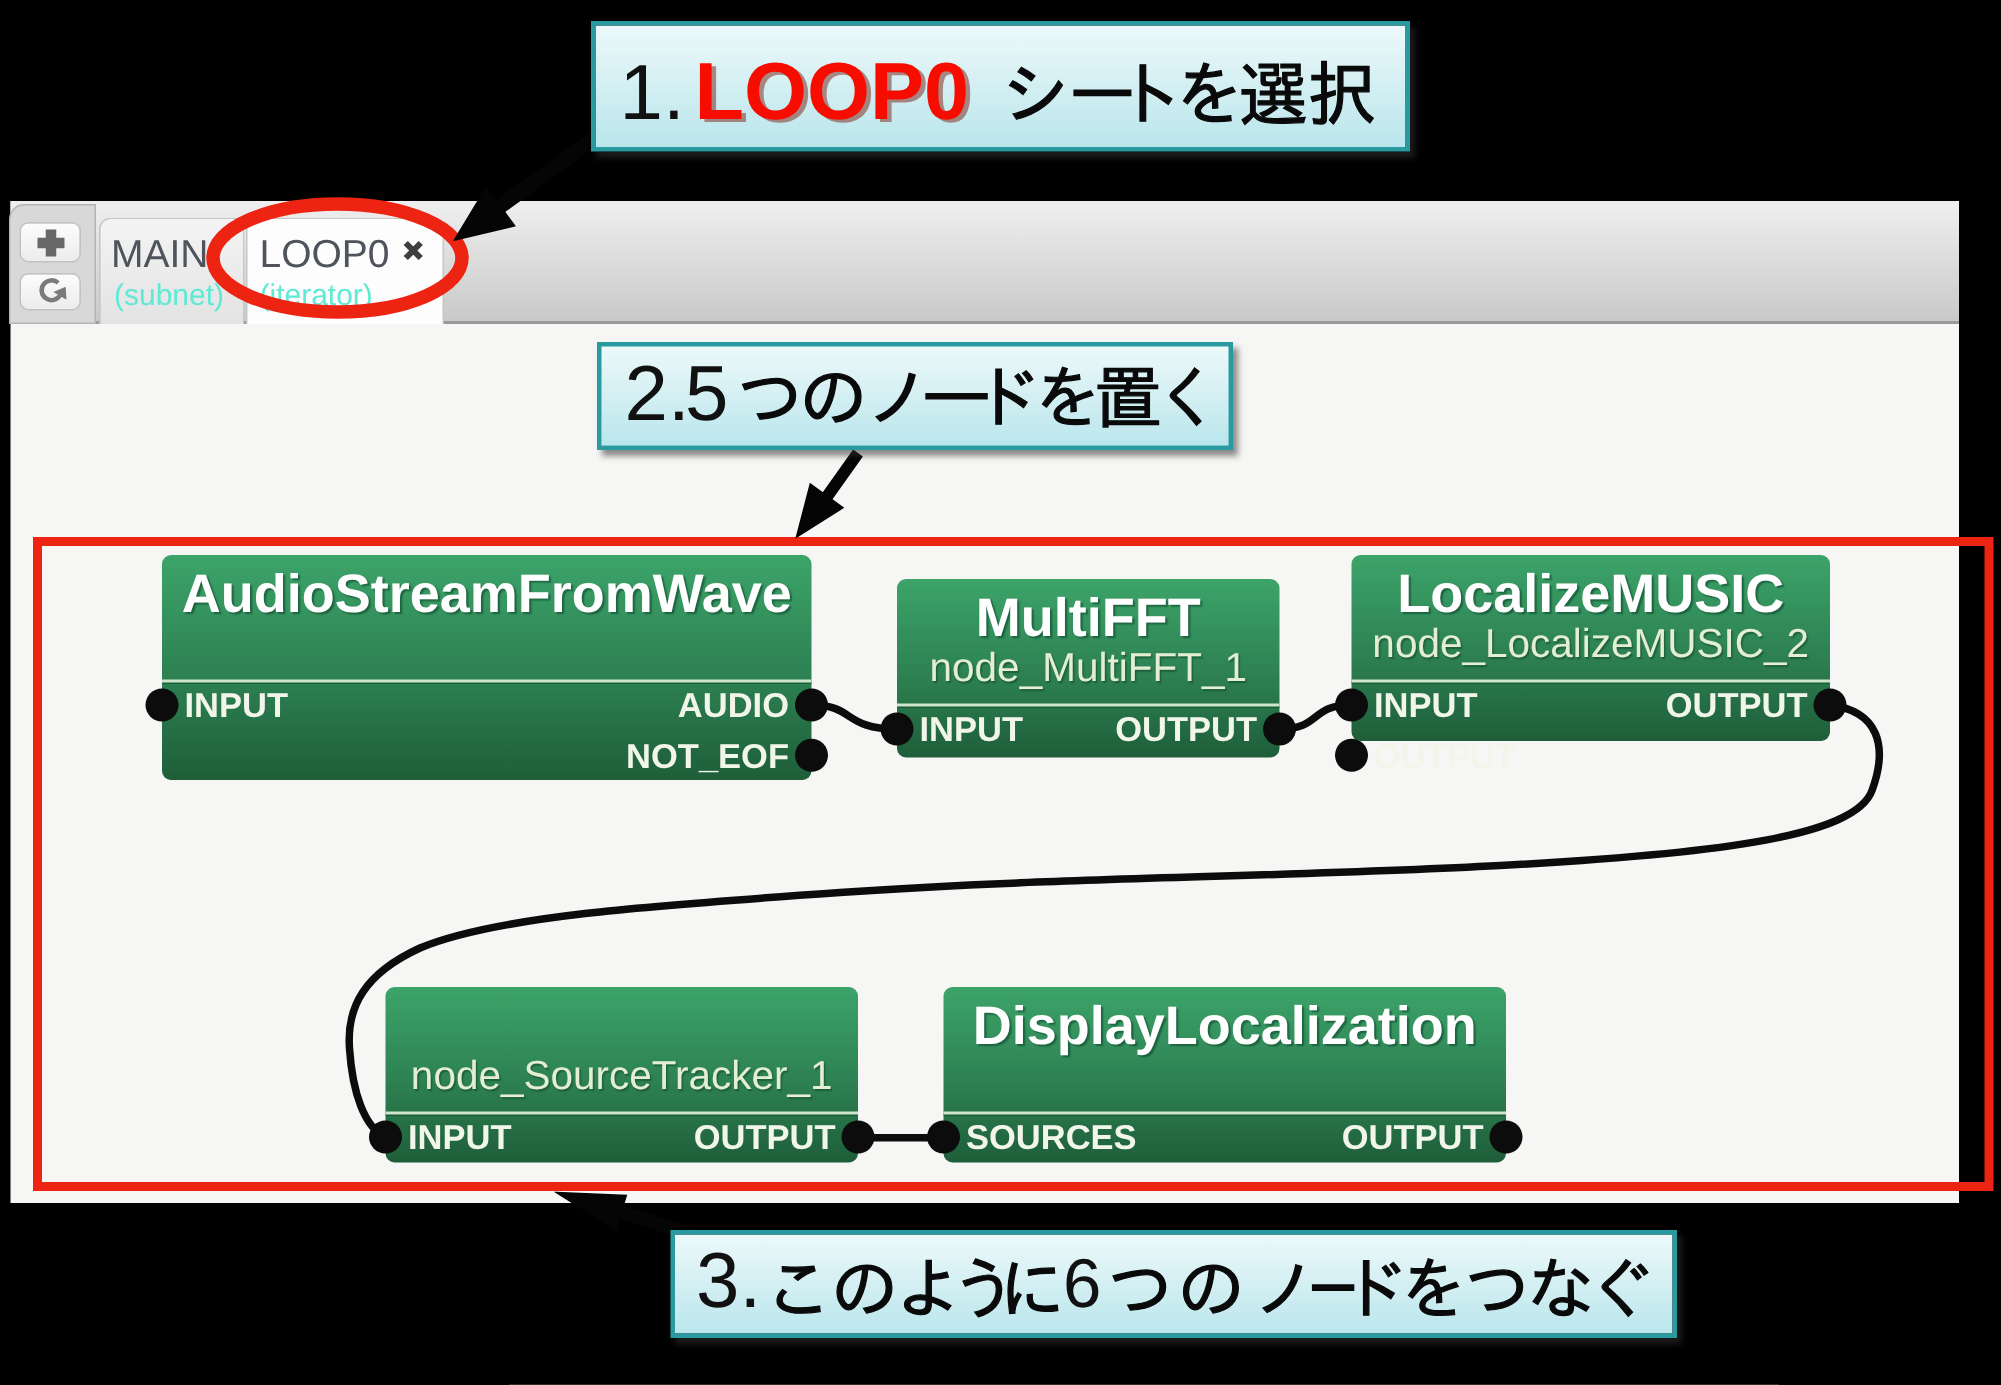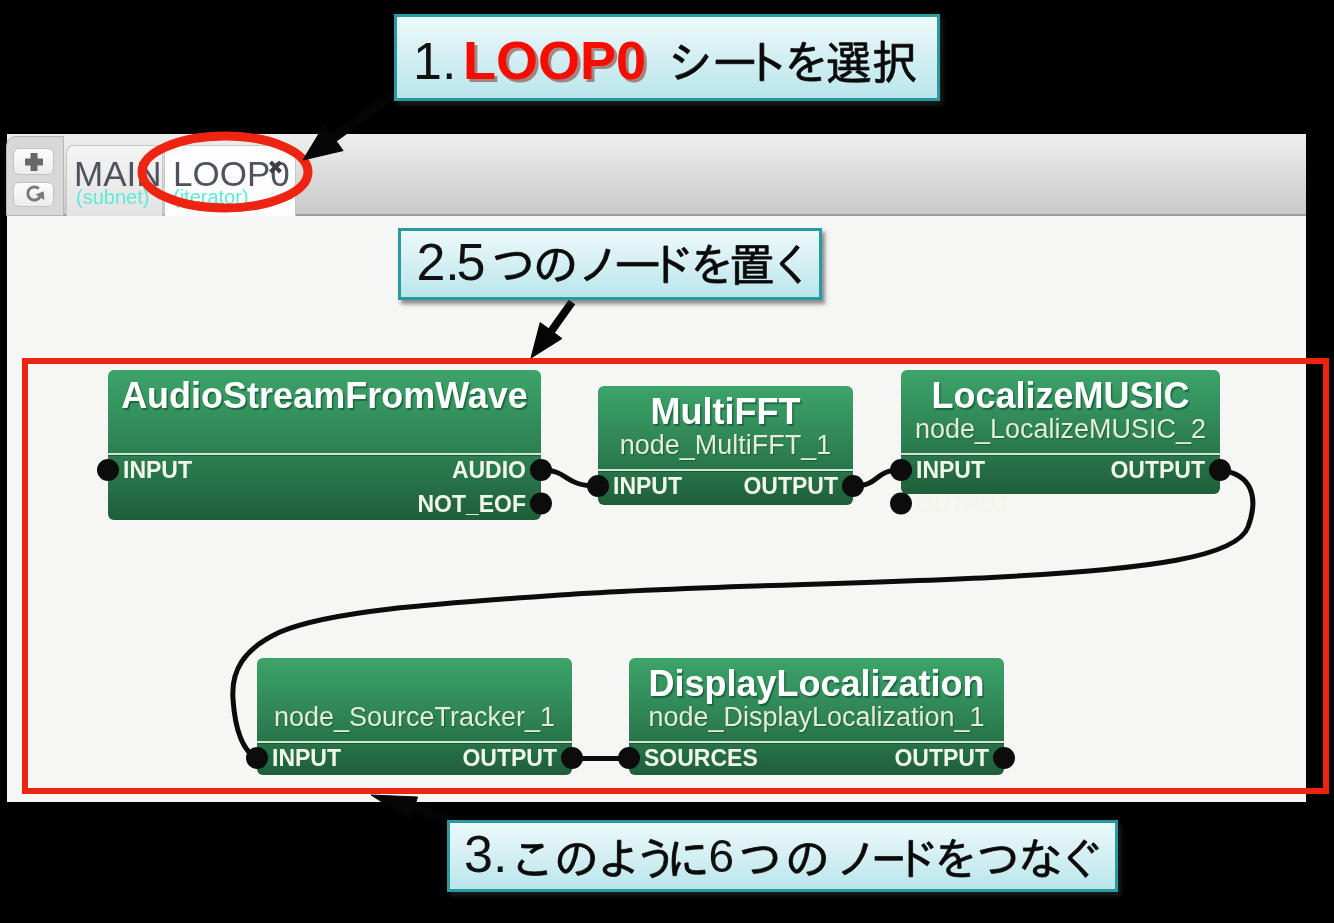--- a/index.html
+++ b/index.html
@@ -9,21 +9,21 @@
 #tabbar{left:7px;top:134px;width:1299px;height:82px;
  background:linear-gradient(#efefef,#c9c9c9);border-bottom:2px solid #9a9a9a;}
 #lgroup{left:6px;top:136px;width:58px;height:80px;background:#d8d8d8;
  border:1px solid #b5b5b5;border-top-left-radius:10px;}
 .btn{background:linear-gradient(#fcfcfc,#ececec);border:1px solid #c2c2c2;border-radius:6px;}
 #btn1{left:13px;top:148px;width:41px;height:27px;}
 #btn2{left:13px;top:182px;width:41px;height:25px;}
 .tab{border:1px solid #c6c6c6;border-bottom:none;border-top-left-radius:8px;border-top-right-radius:8px;}
 #tabmain{left:66px;top:145px;width:97px;height:71px;background:linear-gradient(#f4f4f4,#e3e3e3);}
 #tabloop{left:164px;top:145px;width:132px;height:71px;background:#fdfdfd;}
-.tl1{font-size:35px;color:#4f545c;}
+.tl1{font-size:26px;color:#4f545c;}
 .tl2{font-size:20px;color:#5eead4;}
 .node{background:linear-gradient(#3ca469,#2d8052 55%,#1e5e39);border-radius:6px;color:#fff;}
 .node .t{left:0;top:7.5px;width:100%;text-align:center;font-size:36px;font-weight:bold;
  line-height:36px;color:#fff;text-shadow:1.5px 1.5px 1px rgba(0,45,30,.45);}
 .node .s{left:0;top:46px;width:100%;text-align:center;font-size:27px;line-height:27px;color:#e3eed2;
  text-shadow:1px 1px 1px rgba(0,45,30,.4);}
 .node .sep{left:0;top:83px;width:100%;height:2px;background:#cfe5cc;box-shadow:0 1px 0 rgba(15,70,40,.55);}
 .node .pl{left:15px;font-size:23px;font-weight:bold;line-height:23px;color:#f2f6ea;}
 .node .pr{right:15px;font-size:23px;font-weight:bold;line-height:23px;color:#f2f6ea;}
 #redrect{left:22px;top:358px;width:1307px;height:436px;border:6px solid #ee2413;z-index:5;}
@@ -74,21 +74,20 @@
       <div class="pr" style="top:89.0px">OUTPUT</div>
     </div>
 <div class="node" style="left:257px;top:658px;width:315px;height:117px">
       <div class="s">node_SourceTracker_1</div>
       <div class="sep"></div>
 <div class="pl" style="top:89.0px">INPUT</div>
       <div class="pr" style="top:89.0px">OUTPUT</div>
     </div>
 <div class="node" style="left:629px;top:658px;width:375px;height:117px">
 <div class="t">DisplayLocalization</div>
-      <div class="s">node_DisplayLocalization_1</div>
       <div class="sep"></div>
 <div class="pl" style="top:89.0px">SOURCES</div>
       <div class="pr" style="top:89.0px">OUTPUT</div>
     </div>
 <svg id="ov1" class="ov" width="1334" height="923">
       <path d="M541,470 C570,470 562,486 598,486" fill="none" stroke="#0c0c0c" stroke-width="5"></path>
       <path d="M853,486 C881,486 873,470 901,470" fill="none" stroke="#0c0c0c" stroke-width="5"></path>
       <path d="M1220,470 C1252,474 1259,497 1248,527 C1237,557 1150,569 1000,577 C850,585 700,585 560,595 C430,604 330,611 280,632 C243,649 231,671 233,699 C235,729 243,751 257,758.5" fill="none" stroke="#0c0c0c" stroke-width="5"></path>
       <path d="M572,758.5 L629,758.5" fill="none" stroke="#0c0c0c" stroke-width="5"></path>
       <circle cx="108" cy="470.0" r="11" fill="#0c0c0c"></circle>

